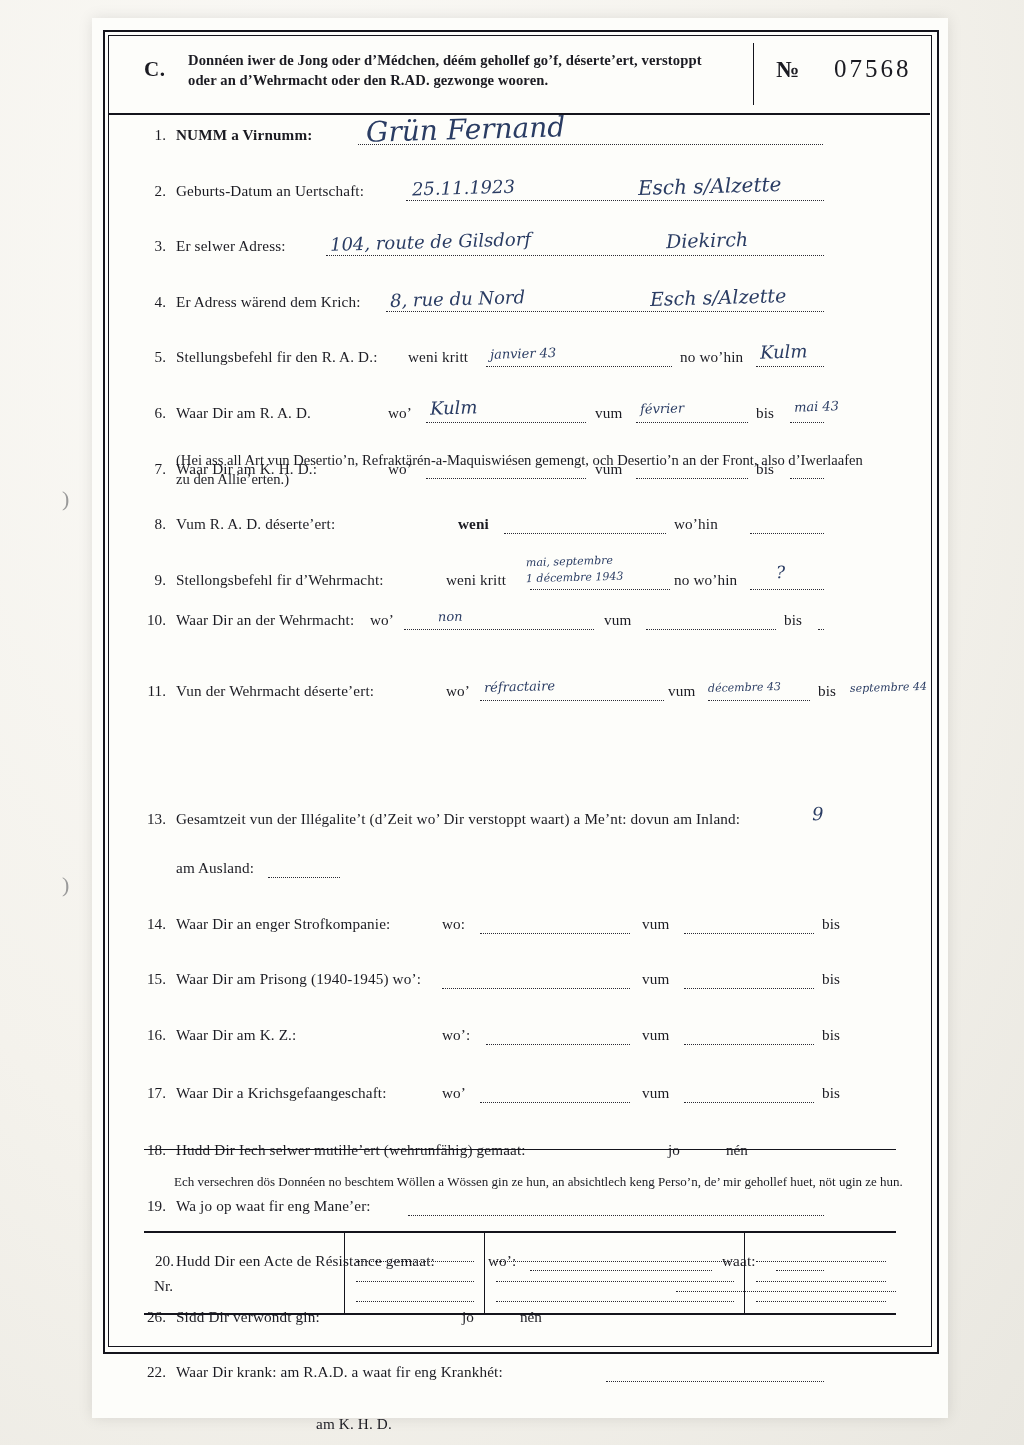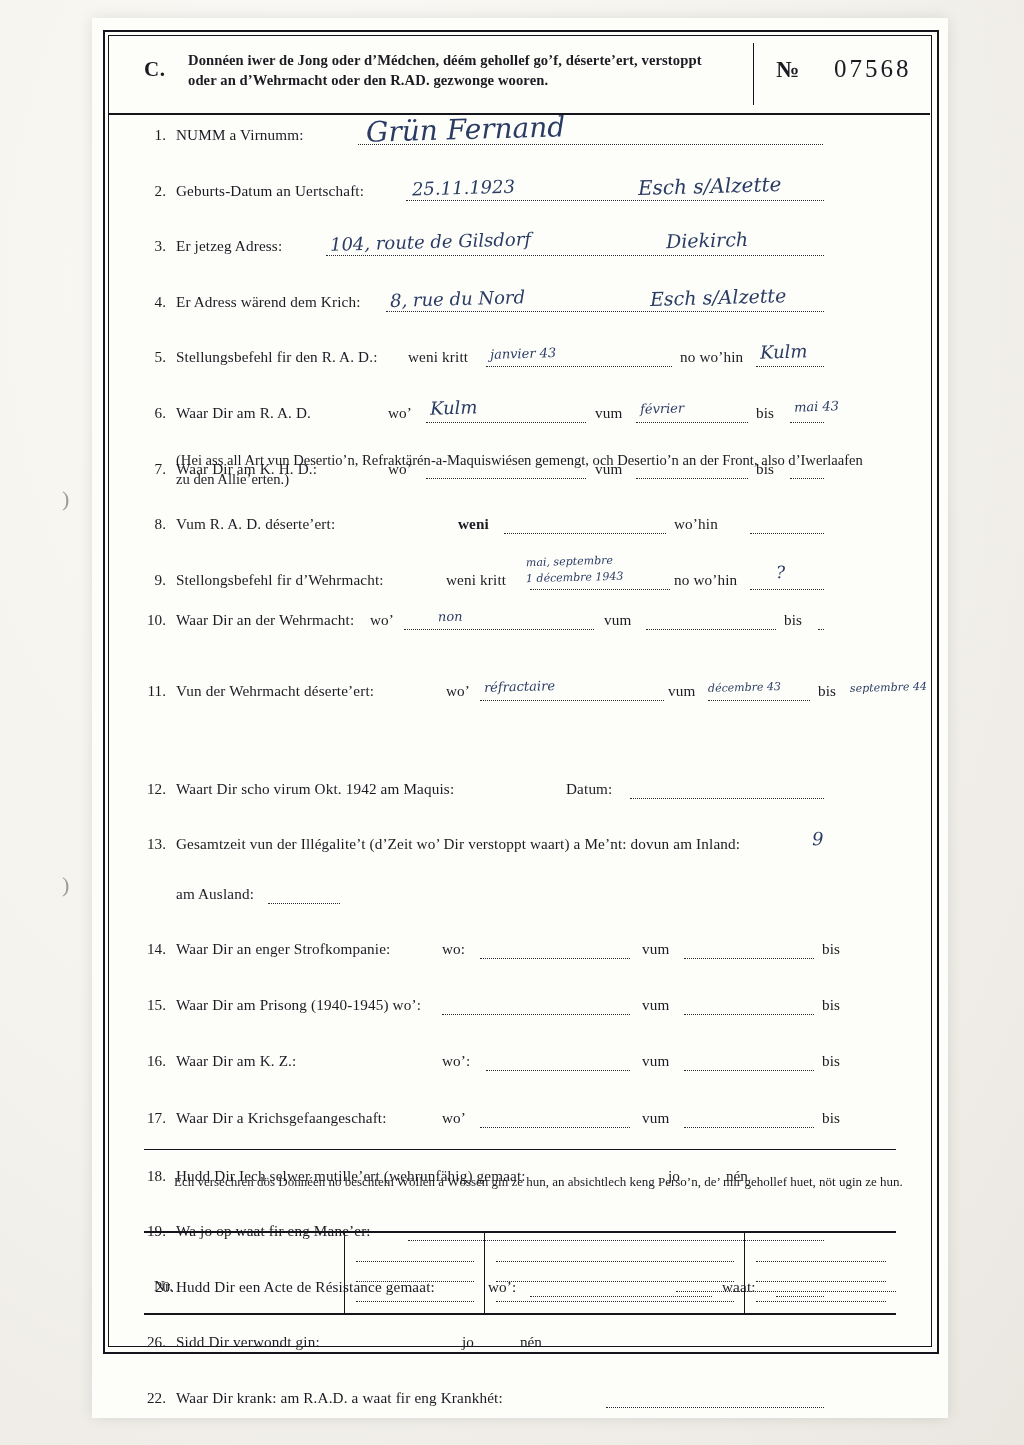--- a/index.html
+++ b/index.html
@@ -222,36 +222,36 @@
       <div class="hdr-text">Donnéen iwer de Jong oder d’Médchen, déém gehollef go’f, déserte’ert, verstoppt oder an d’Wehrmacht oder den R.AD. gezwonge wooren.</div>
       <div class="hdr-div"></div>
       <div class="hdr-no">№</div>
       <div class="hdr-num">07568</div>
     </div>
 
     <div class="body">
 
       <div class="row" style="top:12px;">
         <span class="num" style="left:24px; top:2px;">1.</span>
-        <span class="lbl" style="left:68px; top:2px;">NUMM a Virnumm:</span>
+        <span class="lbl" style="left:68px; top:2px;font-weight:bold;">NUMM a Virnumm:</span>
         <span class="dots" style="left:250px; top:19px; width:465px;"></span>
         <span class="hw blue" style="left:258px; top:-10px; font-size:28px;">Grün Fernand</span>
       </div>
 
       <div class="row" style="top:42px;">
         <span class="num" style="left:24px; top:2px;">2.</span>
         <span class="lbl" style="left:68px; top:2px;">Geburts-Datum an Uertschaft:</span>
         <span class="dots" style="left:298px; top:19px; width:418px;"></span>
         <span class="hw blue" style="left:304px; top:-2px; font-size:18px;">25.11.1923</span>
         <span class="hw blue" style="left:530px; top:-5px; font-size:20px;">Esch s/Alzette</span>
       </div>
 
       <div class="row" style="top:72px;">
         <span class="num" style="left:24px; top:2px;">3.</span>
-        <span class="lbl" style="left:68px; top:2px;">Er jetzeg Adress:</span>
+        <span class="lbl" style="left:68px; top:2px;">Er selwer Adress:</span>
         <span class="dots" style="left:218px; top:19px; width:498px;"></span>
         <span class="hw blue" style="left:222px; top:-3px; font-size:18px;">104, route de Gilsdorf</span>
         <span class="hw blue" style="left:558px; top:-5px; font-size:19px;">Diekirch</span>
       </div>
 
       <div class="row" style="top:102px;">
         <span class="num" style="left:24px; top:2px;">4.</span>
         <span class="lbl" style="left:68px; top:2px;">Er Adress wärend dem Krich:</span>
         <span class="dots" style="left:278px; top:19px; width:438px;"></span>
         <span class="hw blue" style="left:282px; top:-2px; font-size:18px;">8, rue du Nord</span>
@@ -335,26 +335,20 @@
         <span class="hw blue small" style="left:376px; top:-1px;">réfractaire</span>
         <span class="lbl" style="left:560px; top:2px;">vum</span>
         <span class="dots" style="left:600px; top:19px; width:102px;"></span>
         <span class="hw blue tiny" style="left:600px; top:1px;">décembre 43</span>
         <span class="lbl" style="left:710px; top:2px;">bis</span>
         <span class="hw blue tiny" style="left:742px; top:1px;">septembre 44</span>
       </div>
 
       <div class="note" style="left:68px; top:338px; width:690px;">(Hei ass all Art vun Desertio’n, Refraktärén-a-Maquiswiésen gemengt, och Desertio’n an der Front, also d’Iwerlaafen zu den Allie’erten.)</div>
 
-      <div class="row" style="top:384px;">
-        <span class="num" style="left:24px; top:2px;">12.</span>
-        <span class="lbl" style="left:68px; top:2px;">Waart Dir scho virum Okt. 1942 am Maquis:</span>
-        <span class="lbl" style="left:458px; top:2px;">Datum:</span>
-        <span class="dots" style="left:522px; top:19px; width:194px;"></span>
-      </div>
 
       <div class="row" style="top:414px;">
         <span class="num" style="left:24px; top:2px;">13.</span>
         <span class="lbl" style="left:68px; top:2px;">Gesamtzeit vun der Illégalite’t (d’Zeit wo’ Dir verstoppt waart) a Me’nt: dovun am Inland:</span>
         <span class="hw blue" style="left:704px; top:-4px; font-size:18px;">9</span>
       </div>
       <div class="row" style="top:438px;">
         <span class="lbl" style="left:68px; top:2px;">am Ausland:</span>
         <span class="dots" style="left:160px; top:19px; width:72px;"></span>
       </div>

